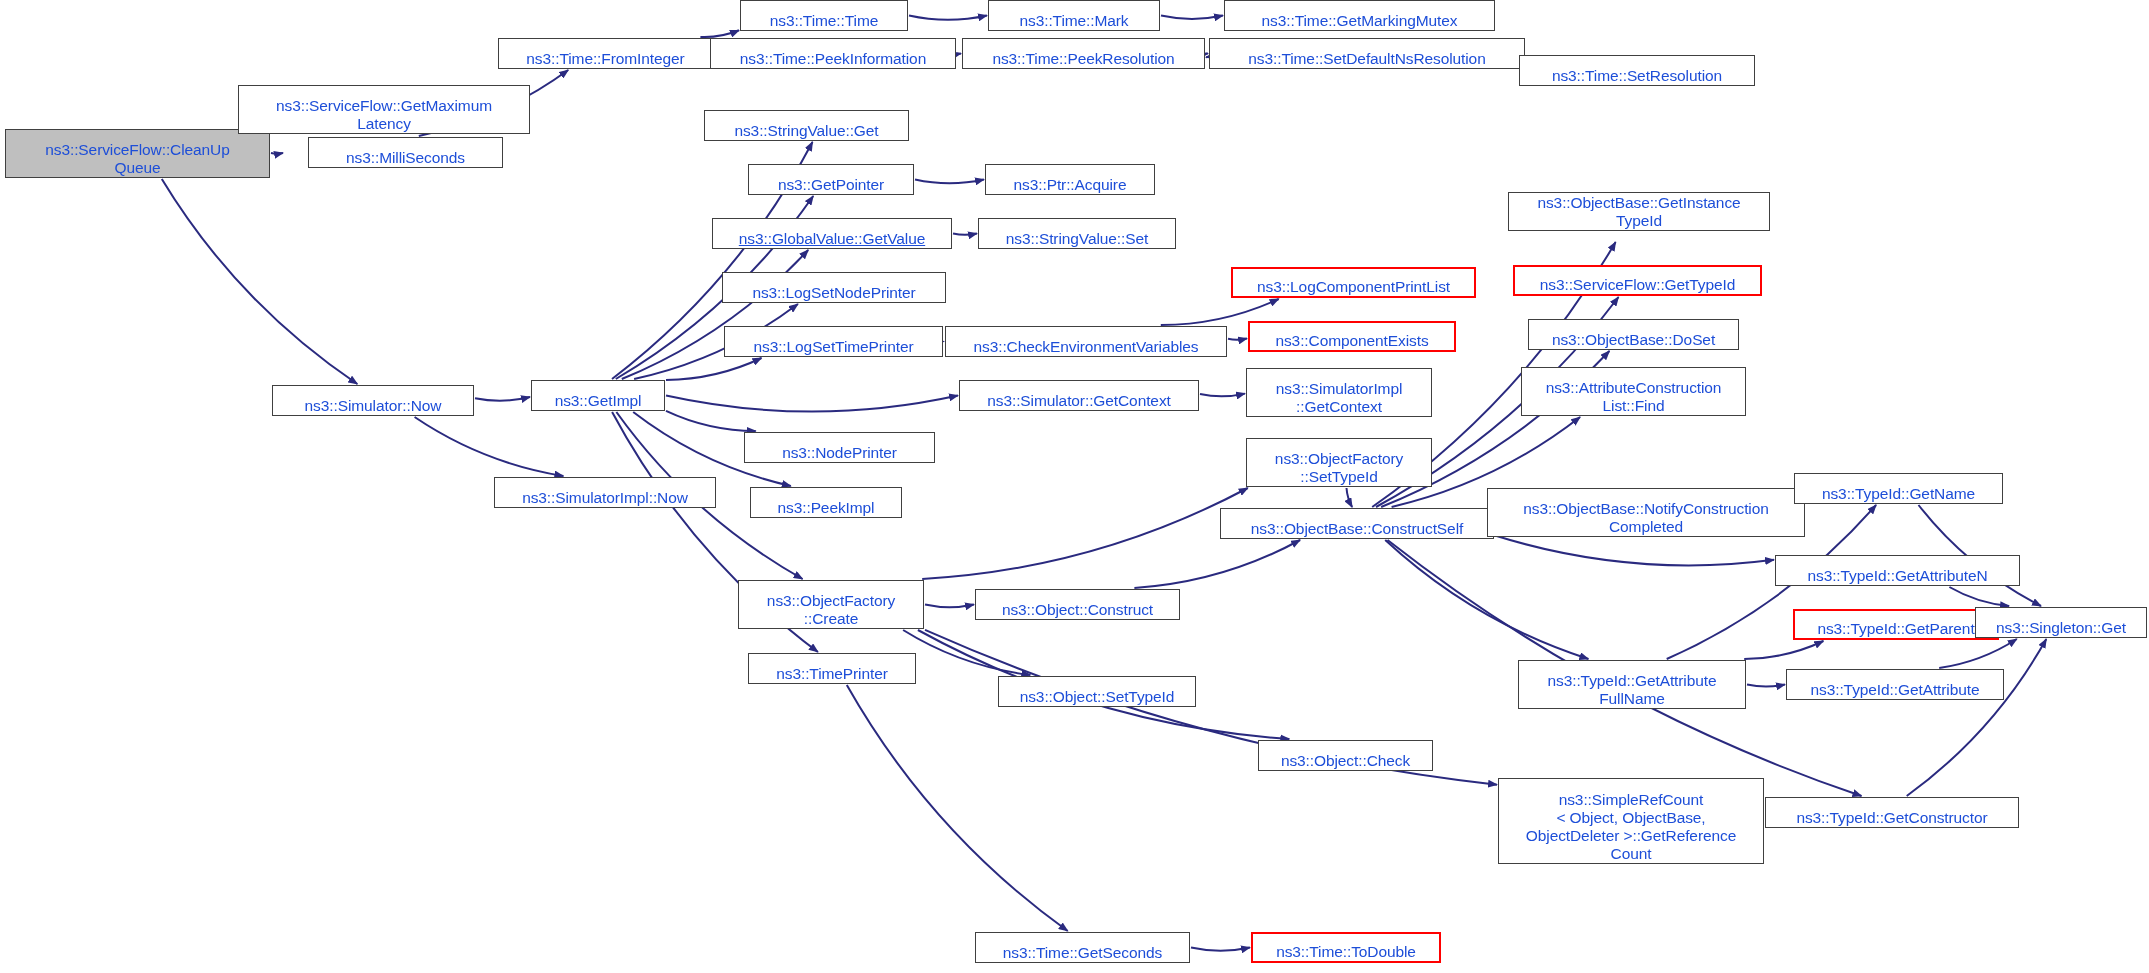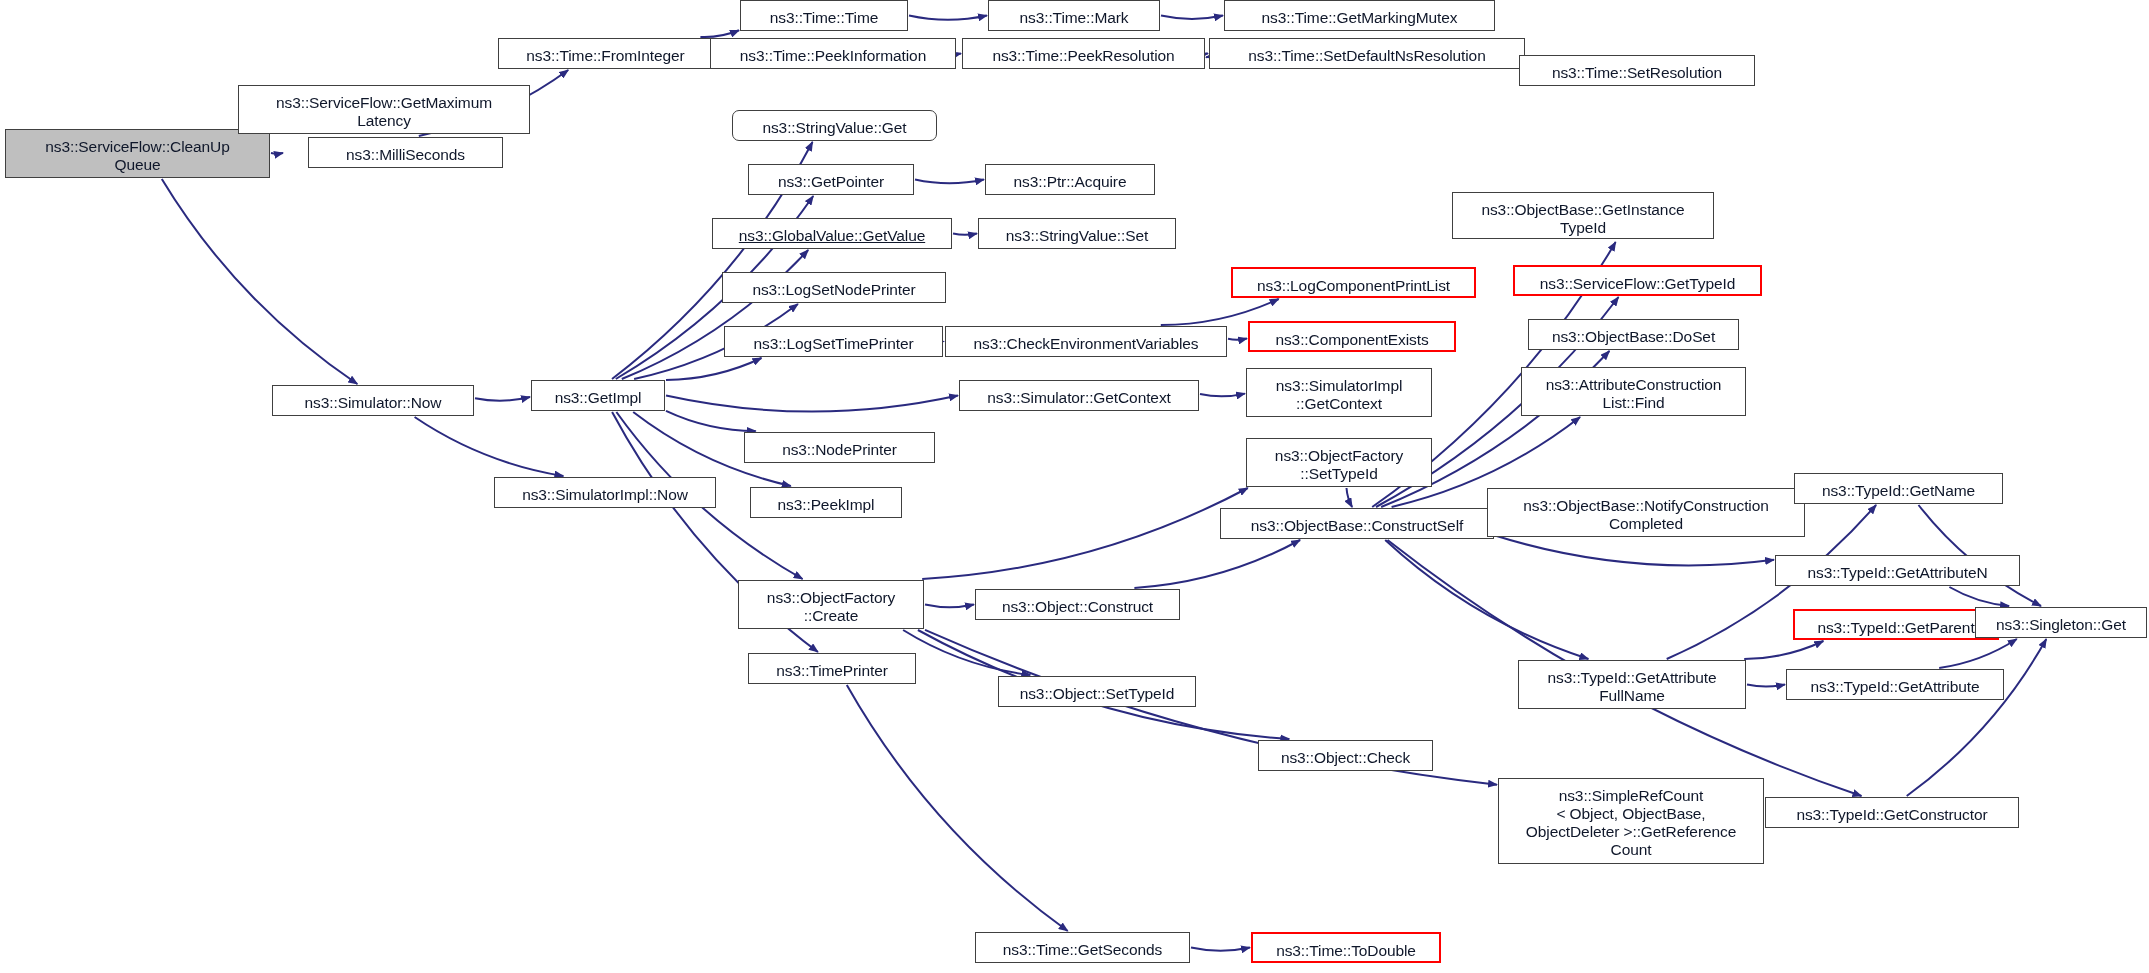--- a/index.html
+++ b/index.html
@@ -20,31 +20,31 @@
     left: 0;
     top: 0;
     width: 2149px;
     height: 973px;
     pointer-events: none;
   }
   .gnode {
     position: absolute;
     box-sizing: border-box;
     display: flex;
-    align-items: flex-start;
+    align-items: flex-end;
     justify-content: center;
     text-align: center;
     background: #ffffff;
     border: 1px solid #404040;
-    color: #0f172a;
+    color: #1d4ed8;
     font-size: 15.5px;
     line-height: 18px;
     letter-spacing: -0.1px;
     white-space: pre-line;
-    padding: 8px 3px;
+    padding: 0 3px;
     z-index: 2;
   }
   .gnode.root {
     background: #bfbfbf;
     border-color: #404040;
   }
   .gnode.red {
     border: 2px solid #ff0000;
   }
 </style>
@@ -125,41 +125,41 @@
 Latency</span></div>
       <div class="gnode" style="left: 284px; top: 137px; width: 195px; height: 31px; margin-left: 24px;"><span>ns3::MilliSeconds</span></div>
       <div class="gnode" style="left: 498px; top: 38px; width: 215px; height: 31px;"><span>ns3::Time::FromInteger</span></div>
       <div class="gnode" style="left: 740px; top: 0px; width: 168px; height: 31px;"><span>ns3::Time::Time</span></div>
       <div class="gnode" style="left: 710px; top: 38px; width: 246px; height: 31px;"><span>ns3::Time::PeekInformation</span></div>
       <div class="gnode" style="left: 988px; top: 0px; width: 172px; height: 31px;"><span>ns3::Time::Mark</span></div>
       <div class="gnode" style="left: 962px; top: 38px; width: 243px; height: 31px;"><span>ns3::Time::PeekResolution</span></div>
       <div class="gnode" style="left: 1224px; top: 0px; width: 271px; height: 31px;"><span>ns3::Time::GetMarkingMutex</span></div>
       <div class="gnode" style="left: 1209px; top: 38px; width: 316px; height: 31px;"><span>ns3::Time::SetDefaultNsResolution</span></div>
       <div class="gnode" style="left: 1519px; top: 55px; width: 236px; height: 31px;"><span>ns3::Time::SetResolution</span></div>
-      <div class="gnode" style="left: 732px; top: 110px; width: 205px; height: 31px; border-radius: 7px;"><span>ns3::StringValue::Get</span></div>
+      <div class="gnode" style="left: 704px; top: 110px; width: 205px; height: 31px;"><span>ns3::StringValue::Get</span></div>
       <div class="gnode" style="left: 748px; top: 164px; width: 166px; height: 31px;"><span>ns3::GetPointer</span></div>
       <div class="gnode" style="left: 712px; top: 218px; width: 240px; height: 31px; text-decoration: underline;"><span>ns3::GlobalValue::GetValue</span></div>
       <div class="gnode" style="left: 722px; top: 272px; width: 224px; height: 31px;"><span>ns3::LogSetNodePrinter</span></div>
       <div class="gnode" style="left: 724px; top: 326px; width: 219px; height: 31px;"><span>ns3::LogSetTimePrinter</span></div>
       <div class="gnode" style="left: 531px; top: 380px; width: 134px; height: 31px;"><span>ns3::GetImpl</span></div>
       <div class="gnode" style="left: 744px; top: 432px; width: 191px; height: 31px;"><span>ns3::NodePrinter</span></div>
       <div class="gnode" style="left: 750px; top: 487px; width: 152px; height: 31px;"><span>ns3::PeekImpl</span></div>
       <div class="gnode" style="left: 272px; top: 385px; width: 202px; height: 31px;"><span>ns3::Simulator::Now</span></div>
       <div class="gnode" style="left: 494px; top: 477px; width: 222px; height: 31px;"><span>ns3::SimulatorImpl::Now</span></div>
       <div class="gnode" style="left: 985px; top: 164px; width: 170px; height: 31px;"><span>ns3::Ptr::Acquire</span></div>
       <div class="gnode" style="left: 978px; top: 218px; width: 198px; height: 31px;"><span>ns3::StringValue::Set</span></div>
       <div class="gnode" style="left: 945px; top: 326px; width: 282px; height: 31px;"><span>ns3::CheckEnvironmentVariables</span></div>
       <div class="gnode red" style="left: 1231px; top: 267px; width: 245px; height: 31px;"><span>ns3::LogComponentPrintList</span></div>
       <div class="gnode red" style="left: 1248px; top: 321px; width: 208px; height: 31px;"><span>ns3::ComponentExists</span></div>
       <div class="gnode" style="left: 959px; top: 380px; width: 240px; height: 31px;"><span>ns3::Simulator::GetContext</span></div>
       <div class="gnode" style="left: 1246px; top: 368px; width: 186px; height: 49px;"><span>ns3::SimulatorImpl
 ::GetContext</span></div>
       <div class="gnode" style="left: 1246px; top: 438px; width: 186px; height: 49px;"><span>ns3::ObjectFactory
 ::SetTypeId</span></div>
-      <div class="gnode" style="left: 1452px; top: 192px; width: 262px; height: 47px;"><span>ns3::ObjectBase::GetInstance
+      <div class="gnode" style="left: 1508px; top: 192px; width: 262px; height: 39px;"><span>ns3::ObjectBase::GetInstance
 TypeId</span></div>
       <div class="gnode red" style="left: 1513px; top: 265px; width: 249px; height: 31px;"><span>ns3::ServiceFlow::GetTypeId</span></div>
       <div class="gnode" style="left: 1528px; top: 319px; width: 211px; height: 31px;"><span>ns3::ObjectBase::DoSet</span></div>
       <div class="gnode" style="left: 1521px; top: 367px; width: 225px; height: 49px;"><span>ns3::AttributeConstruction
 List::Find</span></div>
       <div class="gnode" style="left: 1220px; top: 508px; width: 274px; height: 31px;"><span>ns3::ObjectBase::ConstructSelf</span></div>
       <div class="gnode" style="left: 1487px; top: 488px; width: 318px; height: 49px;"><span>ns3::ObjectBase::NotifyConstruction
 Completed</span></div>
       <div class="gnode" style="left: 1794px; top: 473px; width: 209px; height: 31px;"><span>ns3::TypeId::GetName</span></div>
       <div class="gnode" style="left: 1775px; top: 555px; width: 245px; height: 31px;"><span>ns3::TypeId::GetAttributeN</span></div>

